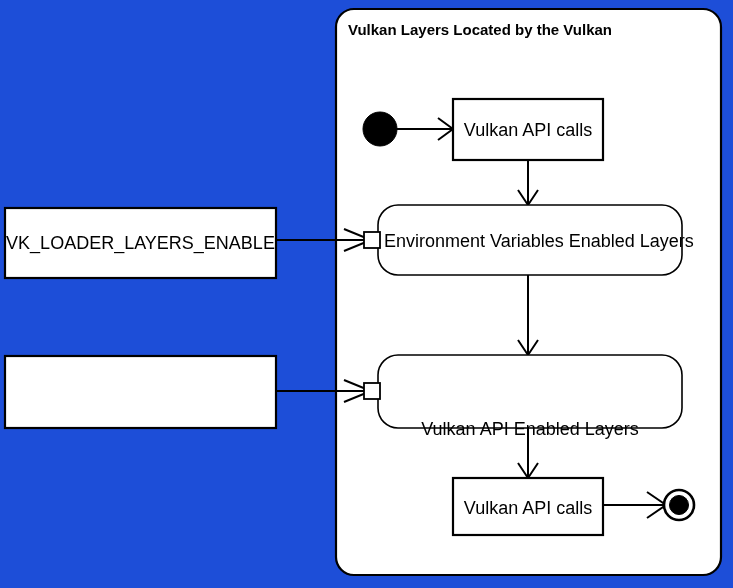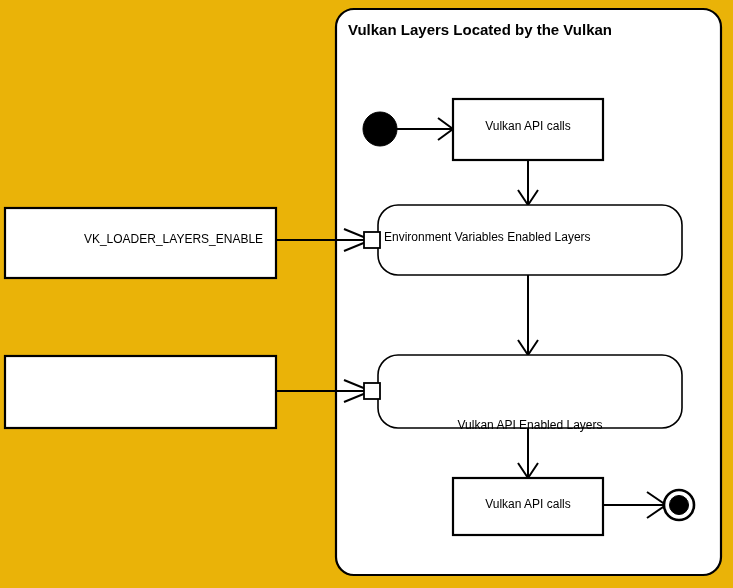--- a/index.html
+++ b/index.html
@@ -9,35 +9,35 @@
     background: #ffffff;
   }
   body {
     font-family: "Liberation Sans", sans-serif;
     color: #000000;
   }
   #diagram-root {
     position: relative;
     width: 733px;
     height: 588px;
-    background: #eab308;
+    background: #1d4ed8;
     overflow: hidden;
   }
   #diagram-svg {
     position: absolute;
     left: 0;
     top: 0;
     width: 733px;
     height: 588px;
     display: block;
   }
   .node-label {
     position: absolute;
     font-family: "Liberation Sans", sans-serif;
-    font-size: 12px;
+    font-size: 18px;
     color: #000000;
     white-space: nowrap;
     line-height: 1.15;
     pointer-events: none;
   }
   .partition-title {
     position: absolute;
     left: 348px;
     top: 20px;
     width: 320px;
@@ -107,16 +107,16 @@
   </div>
 
   <div class="node-label label-center" style="left:453px; top:120px; width:150px;">Vulkan API calls</div>
 
   <div class="node-label" style="left:384px; top:231px; width:300px;">Environment Variables Enabled Layers</div>
 
   <div class="node-label label-center" style="left:378px; top:383px; width:304px;margin-top:36px;">Vulkan API Enabled Layers</div>
 
   <div class="node-label label-center" style="left:453px; top:498px; width:150px;">Vulkan API calls</div>
 
-  <div class="node-label label-center" style="left:5px; top:233px; width:271px;padding-left:33px;">VK_LOADER_LAYERS_ENABLE</div>
+  <div class="node-label label-center" style="left:5px; top:233px; width:271px;">VK_LOADER_LAYERS_ENABLE</div>
 
 
 </div>
 
 </body></html>

